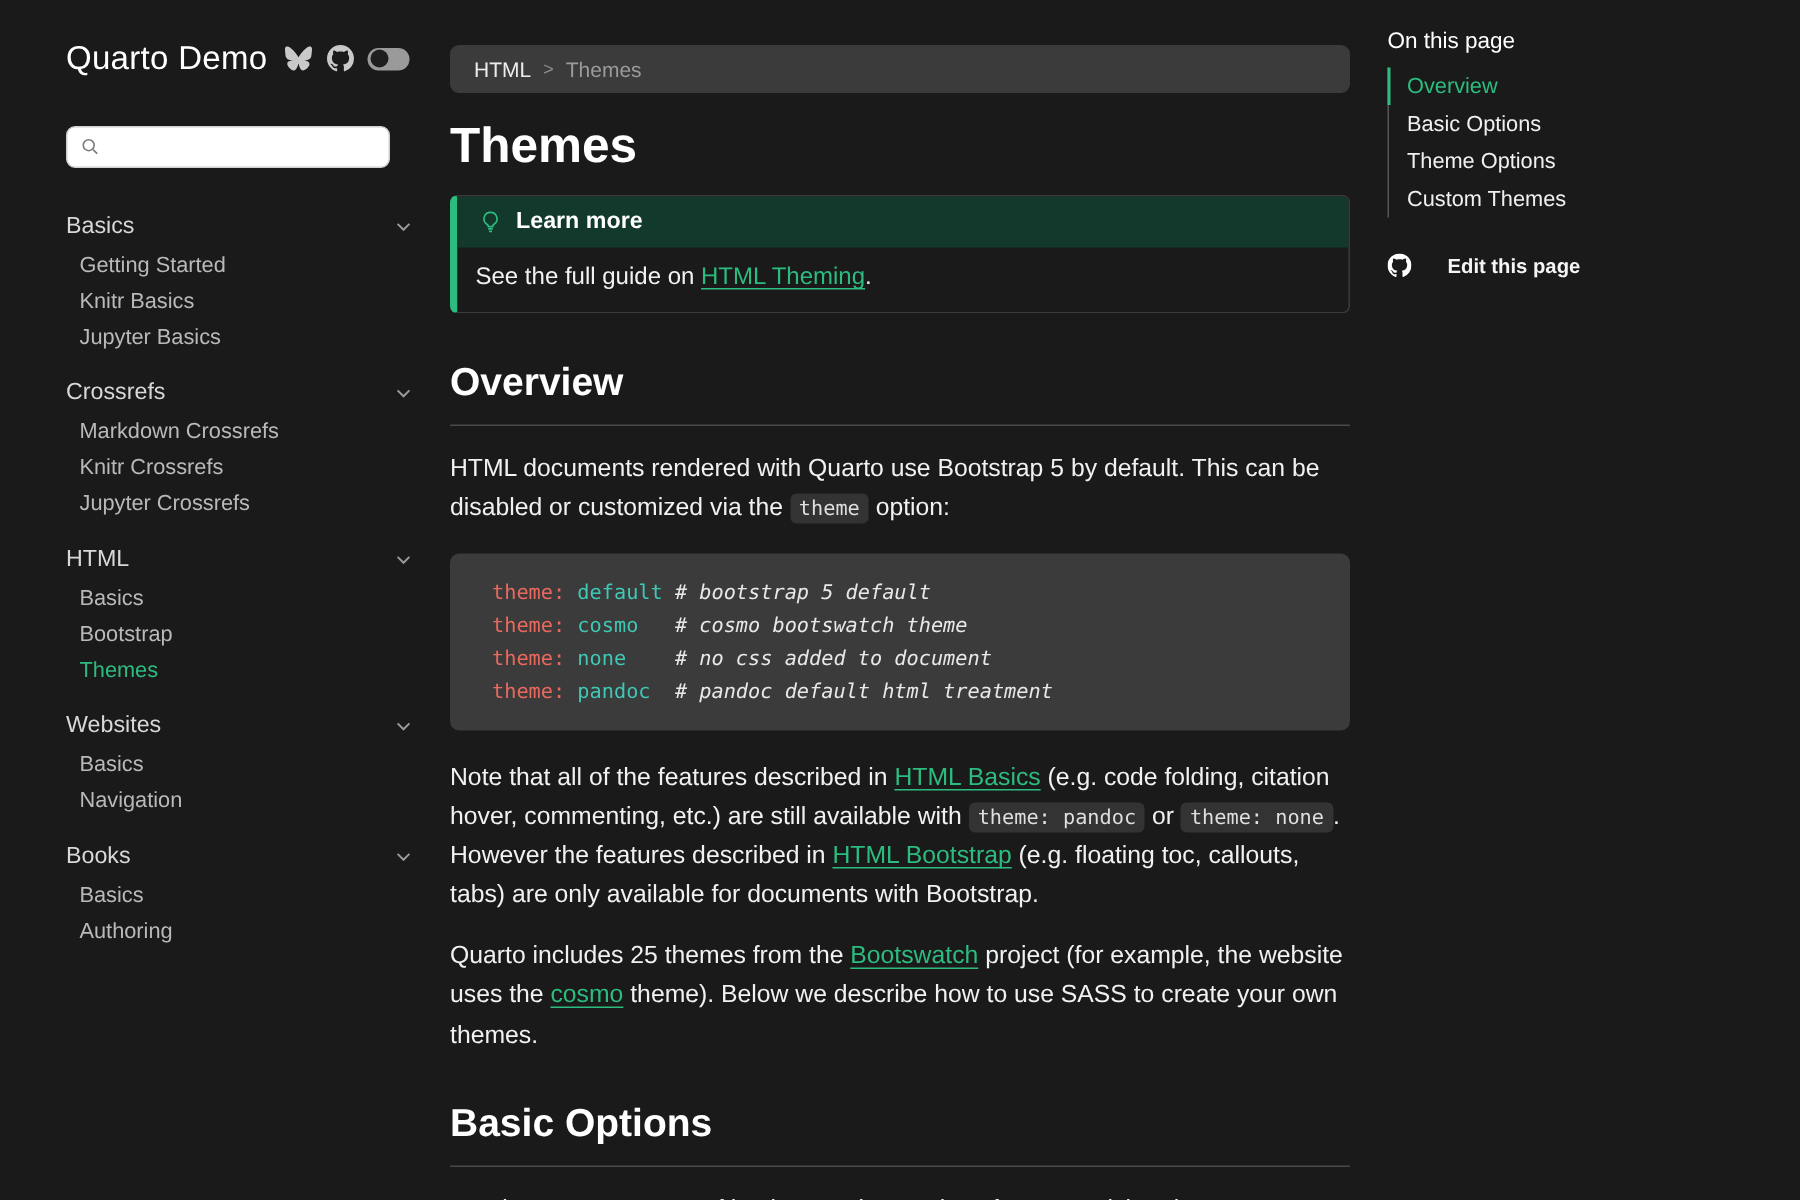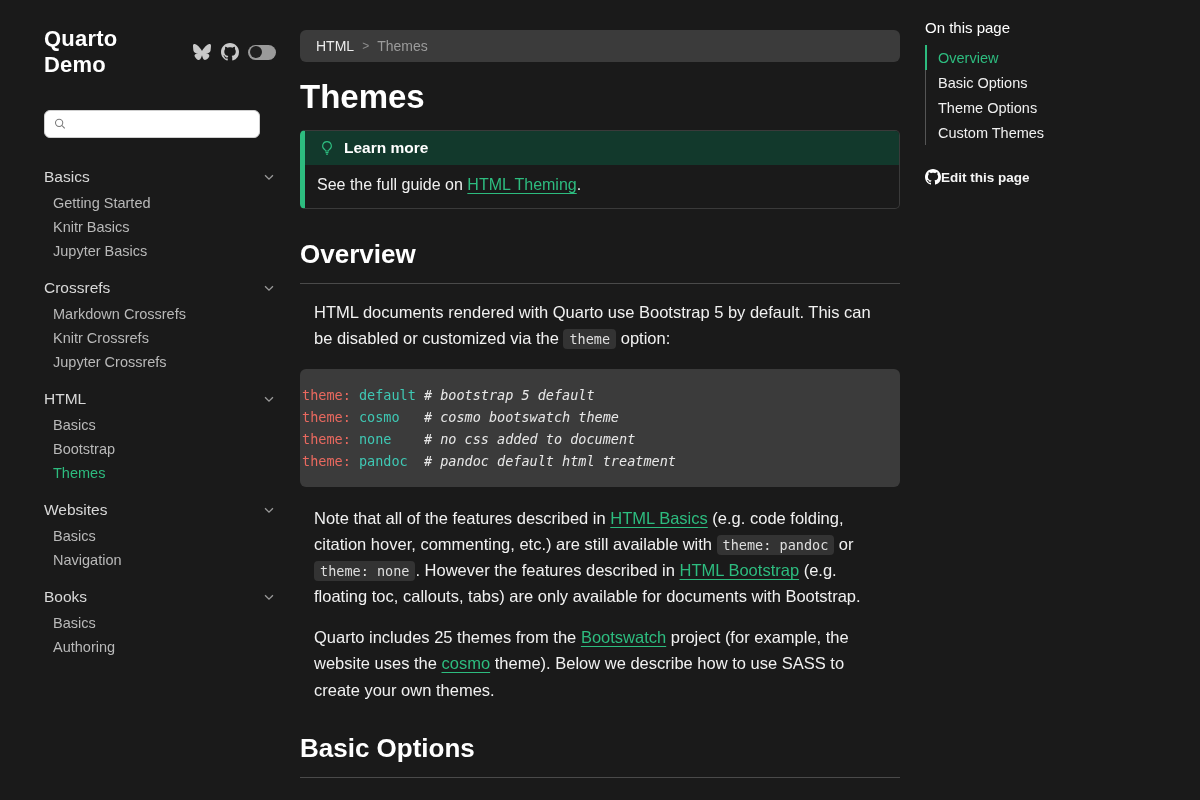--- a/index.html
+++ b/index.html
@@ -13,21 +13,21 @@
   body {
     width: 1200px; height: 800px; overflow: hidden;
     background: #1a1a1a; color: #e8e8e8;
     font-family: "Liberation Sans", sans-serif;
   }
   .app { display: flex; width: 1200px; height: 800px; }
 
   
   .sidebar { flex: 0 0 300px; padding: 26px 24px 0 44px; }
   .side-title-row { display: flex; align-items: center; gap: 9px; }
-  .side-title { font-size: 22px; font-weight: 700; color: #ffffff; cursor: pointer; letter-spacing: .2px; }
+  .side-title { font-size: 22px; font-weight: 400; color: #ffffff; cursor: pointer; letter-spacing: .2px; }
   .nav-icons { display: flex; align-items: center; gap: 9px; margin-left: 2px; }
   .nav-icons svg { display: block; }
   .toggle {
     width: 28px; height: 15px; border-radius: 8px; background: #9a9a9a;
     position: relative; display: inline-block; cursor: pointer;
   }
   .toggle .knob {
     position: absolute; left: 1.5px; top: 1.5px; width: 12px; height: 12px;
     border-radius: 50%; background: #1f1f1f;
   }
@@ -71,47 +71,47 @@
   .callout-header {
     background: var(--callout_header_bg); padding: 8px 14px;
     display: flex; align-items: center; gap: 9px;
     font-weight: 700; font-size: 15.5px; color: #ffffff;
   }
   .callout-body { padding: 11px 12px 14px; font-size: 16px; color: #f1f1f1; }
   h2.section-heading {
     font-size: 26px; font-weight: 700; color: #ffffff;
     margin: 30px 0 14px; padding-bottom: 13px; border-bottom: 1px solid #4a4a4a;
   }
-  p.body-text { font-size: 16.5px; line-height: 1.58; color: #f1f1f1; margin: 15px 14px; }
+  p.body-text { font-size: 16.5px; line-height: 1.58; color: #f1f1f1; margin: 15px 0; }
   .icode {
     font-family: "DejaVu Sans Mono", monospace; font-size: 13.5px;
     background: #333333; color: #dfdfdf; padding: 2px 6px; border-radius: 4px;
   }
   .ilink { color: var(--accent); text-decoration: underline; text-underline-offset: 2.5px; cursor: pointer; }
   .codeblock {
-    background: #3b3b3b; border-radius: 6px; padding: 15px 2px; margin: 18px 0;
+    background: #3b3b3b; border-radius: 6px; padding: 15px 28px; margin: 18px 0;
     font-family: "DejaVu Sans Mono", monospace; font-size: 13.5px;
   }
   .code-line { line-height: 22px; white-space: pre; }
   .ck { color: var(--code_key); }
   .cv { color: var(--code_value); }
   .cc { color: #e8e8e8; font-style: italic; }
 
   
   .toc { flex: 1; padding: 19px 10px 0 25px; }
   .toc-title { font-size: 15px; font-weight: 400; color: #ffffff; }
   .toc-list { margin-top: 9px; border-left: 1px solid #555555; }
   .toc-item {
     display: block; margin-left: -1px; border-left: 2px solid transparent;
     padding: 4.5px 0 4.5px 11px; font-size: 14.5px; color: #f0f0f0;
     text-decoration: none; cursor: pointer;
   }
   .toc-item.active { color: var(--accent); border-left-color: var(--accent); }
   .edit-row {
-    margin-top: 24px; display: flex; align-items: center; gap: 0;
+    margin-top: 24px; display: flex; align-items: center; gap: 24px;
     font-size: 13.5px; font-weight: 700; color: #f5f5f5; cursor: pointer;
   }
 </style>
 </head>
 <body>
 
 <div class="app">
 
   <aside class="sidebar">
     <div class="side-title-row">

